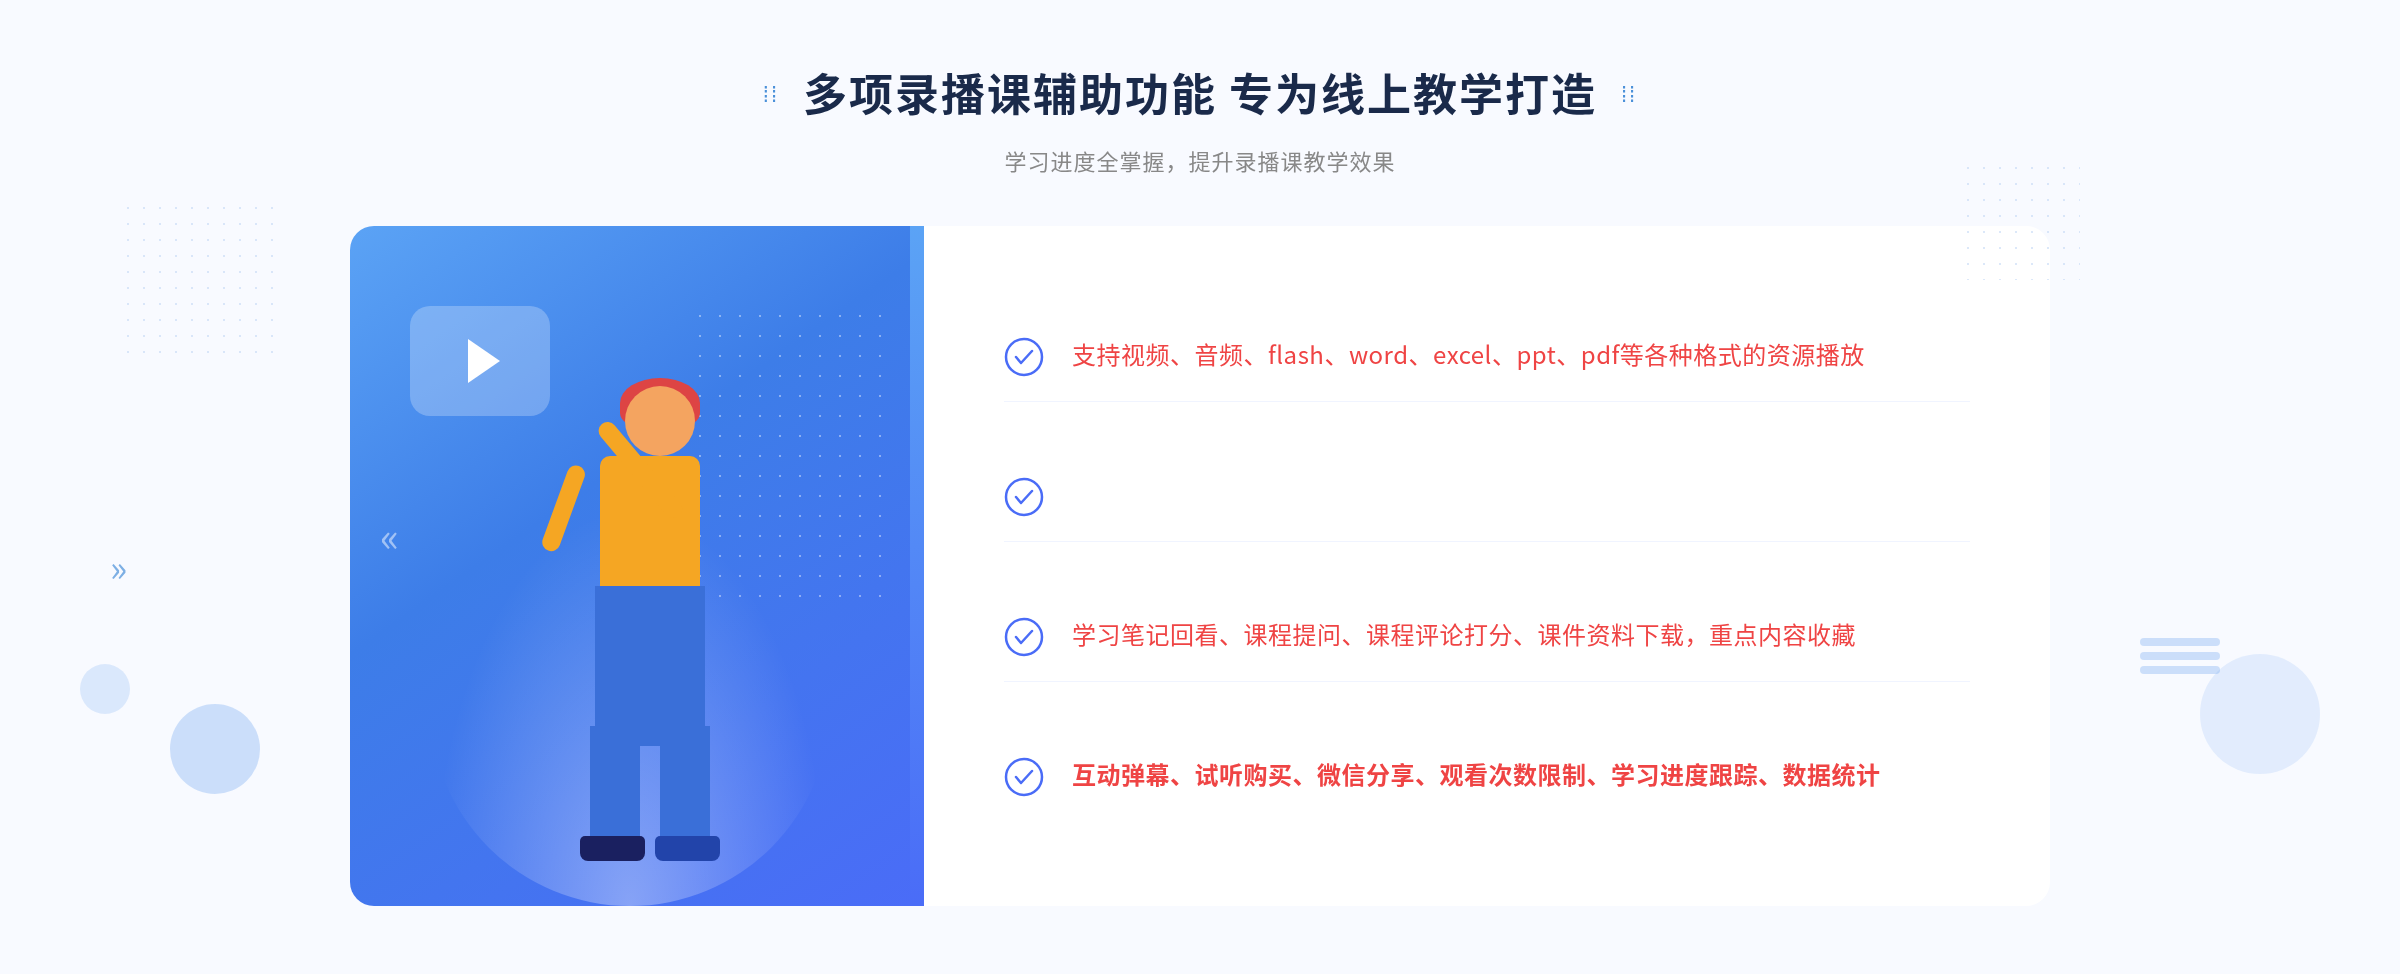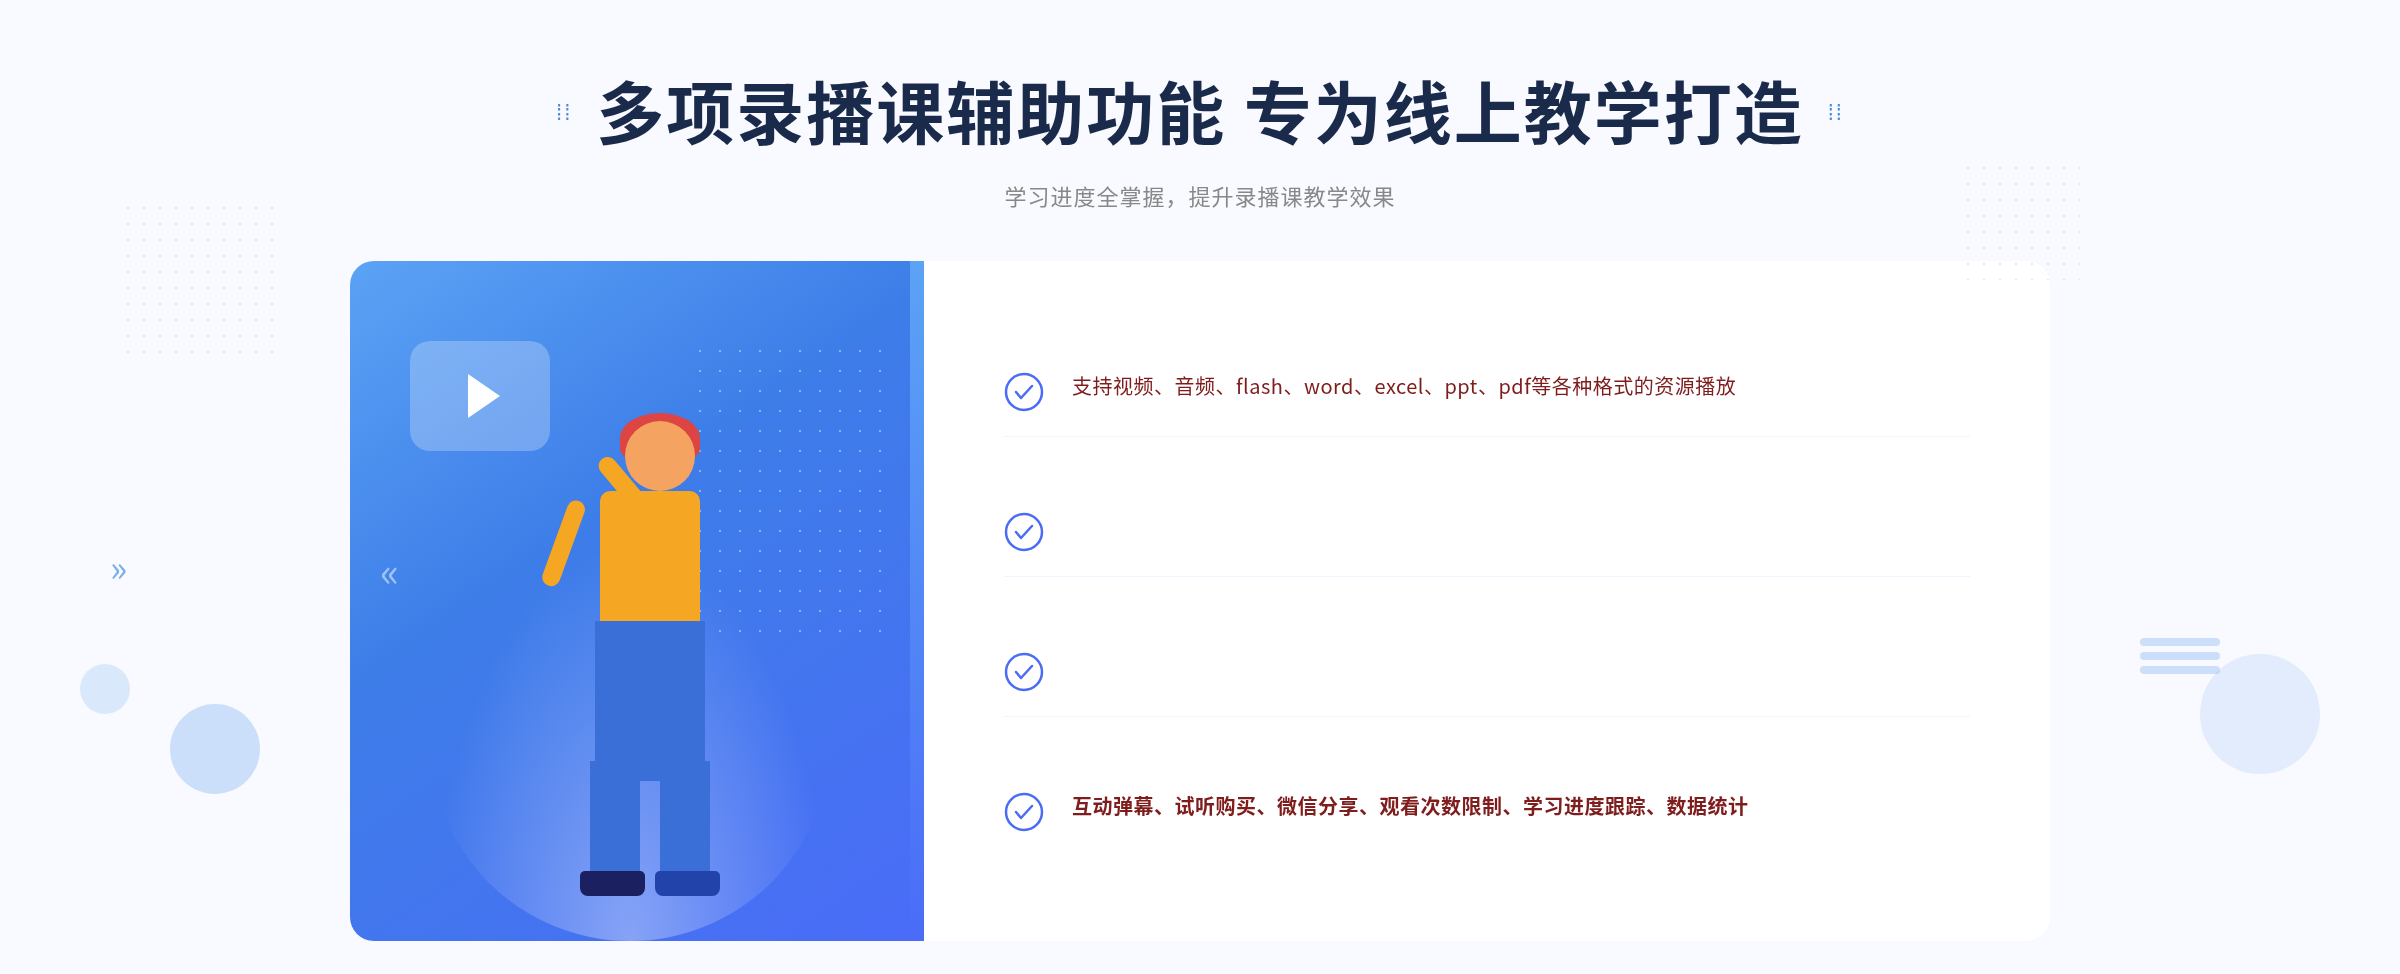--- a/index.html
+++ b/index.html
@@ -93,21 +93,21 @@
       margin-bottom: 20px;
     }
 
     .header-dots-icon {
       color: #4a90d9;
       font-size: 22px;
       letter-spacing: 2px;
     }
 
     .header-title {
-      font-size: 68px;
+      font-size: 44px;
       font-weight: 600;
       color: #1a2a4a;
       letter-spacing: 2px;
     }
 
     .header-subtitle {
       font-size: 22px;
       color: #888;
       letter-spacing: 1px;
       margin-top: 13px;
@@ -337,22 +337,22 @@
       flex-shrink: 0;
       margin-top: 2px;
     }
 
     .check-icon svg {
       width: 40px;
       height: 40px;
     }
 
     .feature-text {
-      font-size: 20px;
-      color: #7f1d1d;
+      font-size: 24px;
+      color: #ef4444;
       line-height: 1.6;
       letter-spacing: 0.5px;
     }
 
     
     .blue-bar {
       width: 14px;
       background: linear-gradient(to bottom, #5ba3f5, #4a6cf7);
       flex-shrink: 0;
     }
@@ -467,20 +467,21 @@
         </div>
       </div>
 
       <div class="feature-item">
         <div class="check-icon">
           <svg viewBox="0 0 40 40" fill="none" xmlns="http://www.w3.org/2000/svg">
             <circle cx="20" cy="20" r="18" stroke="#4a6cf7" stroke-width="2.5" fill="none"></circle>
             <polyline points="12,20 17,26 28,14" stroke="#4a6cf7" stroke-width="2.5" stroke-linecap="round" stroke-linejoin="round" fill="none"></polyline>
           </svg>
         </div>
+        <span class="feature-text">学习笔记回看、课程提问、课程评论打分、课件资料下载，重点内容收藏</span>
       </div>
 
       <div class="feature-item">
         <div class="check-icon">
           <svg viewBox="0 0 40 40" fill="none" xmlns="http://www.w3.org/2000/svg">
             <circle cx="20" cy="20" r="18" stroke="#4a6cf7" stroke-width="2.5" fill="none"></circle>
             <polyline points="12,20 17,26 28,14" stroke="#4a6cf7" stroke-width="2.5" stroke-linecap="round" stroke-linejoin="round" fill="none"></polyline>
           </svg>
         </div>
         <span class="feature-text">互动弹幕、试听购买、微信分享、观看次数限制、学习进度跟踪、数据统计</span>

